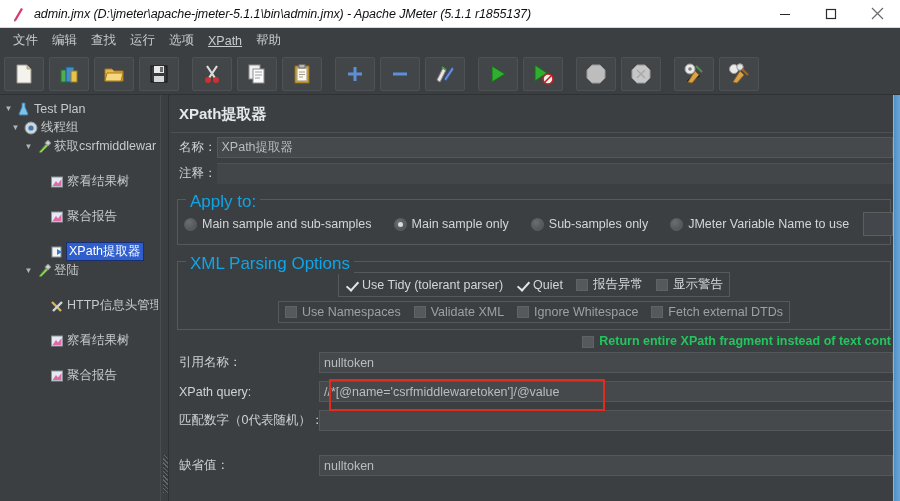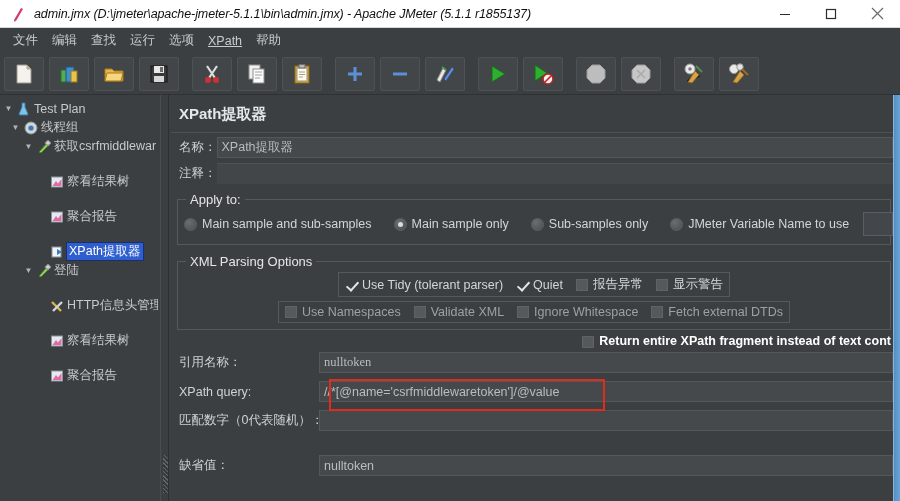--- a/index.html
+++ b/index.html
@@ -195,22 +195,22 @@
   .groupbox {
     position: relative;
     border: 1px solid #56595b;
     margin: 12px 2px 0 8px;
     padding: 10px 0 6px 0;
   }
   .groupbox > .gtitle {
     position: absolute; top: -8px; left: 8px;
     background: #3c3f41;
     padding: 0 4px;
-    font-size: 13px;
-    color: #e5e5e5;
+    font-size: 17px;
+    color: #0ea5e9;
     white-space: nowrap;
   }
 
   .radio-row { display: flex; align-items: center; gap: 8px; padding: 2px 0 2px 6px; }
   .radio {
     display: flex; align-items: center;
     margin-right: 14px;
     font-size: 12.5px; color: #d2d6d8;
     white-space: nowrap;
   }
@@ -271,21 +271,21 @@
     border: solid #e3e7e9;
     border-width: 0 2px 2px 0;
     transform: rotate(42deg);
   }
   .cb.dim { color: #9da1a3; }
 
   .returnrow {
     display: flex; align-items: flex-end;
     justify-content: flex-end;
     padding: 4px 2px 0 0;
-    font-size: 12.5px; color: #ffffff; font-weight: bold;
+    font-size: 12.5px; color: #22c55e; font-weight: bold;
     white-space: nowrap;
     overflow: hidden;
   }
   .returnrow .cmark { background: #55595b; }
 
   .label-col { width: 150px; flex: 0 0 150px; }
 
   
   .redbox {
     position: absolute;
@@ -660,21 +660,21 @@
           <span>Fetch external DTDs</span>
         </div>
       </div>
     </div>
 
     <div class="returnrow">
       <span class="cmark"></span>
       <span>Return entire XPath fragment instead of text cont</span>
     </div>
 
-    <div class="frow" style="font-family:Liberation Serif, serif;">
+    <div class="frow" style="">
       <div class="flabel label-col">引用名称：</div>
       <div class="finput">nulltoken</div>
     </div>
 
     <div class="frow" style="margin-top:6px;">
       <div class="flabel label-col">XPath query:</div>
       <div class="finput">//*[@name='csrfmiddlewaretoken']/@value</div>
     </div>
 
     <div class="frow" style="margin-top:6px;">

